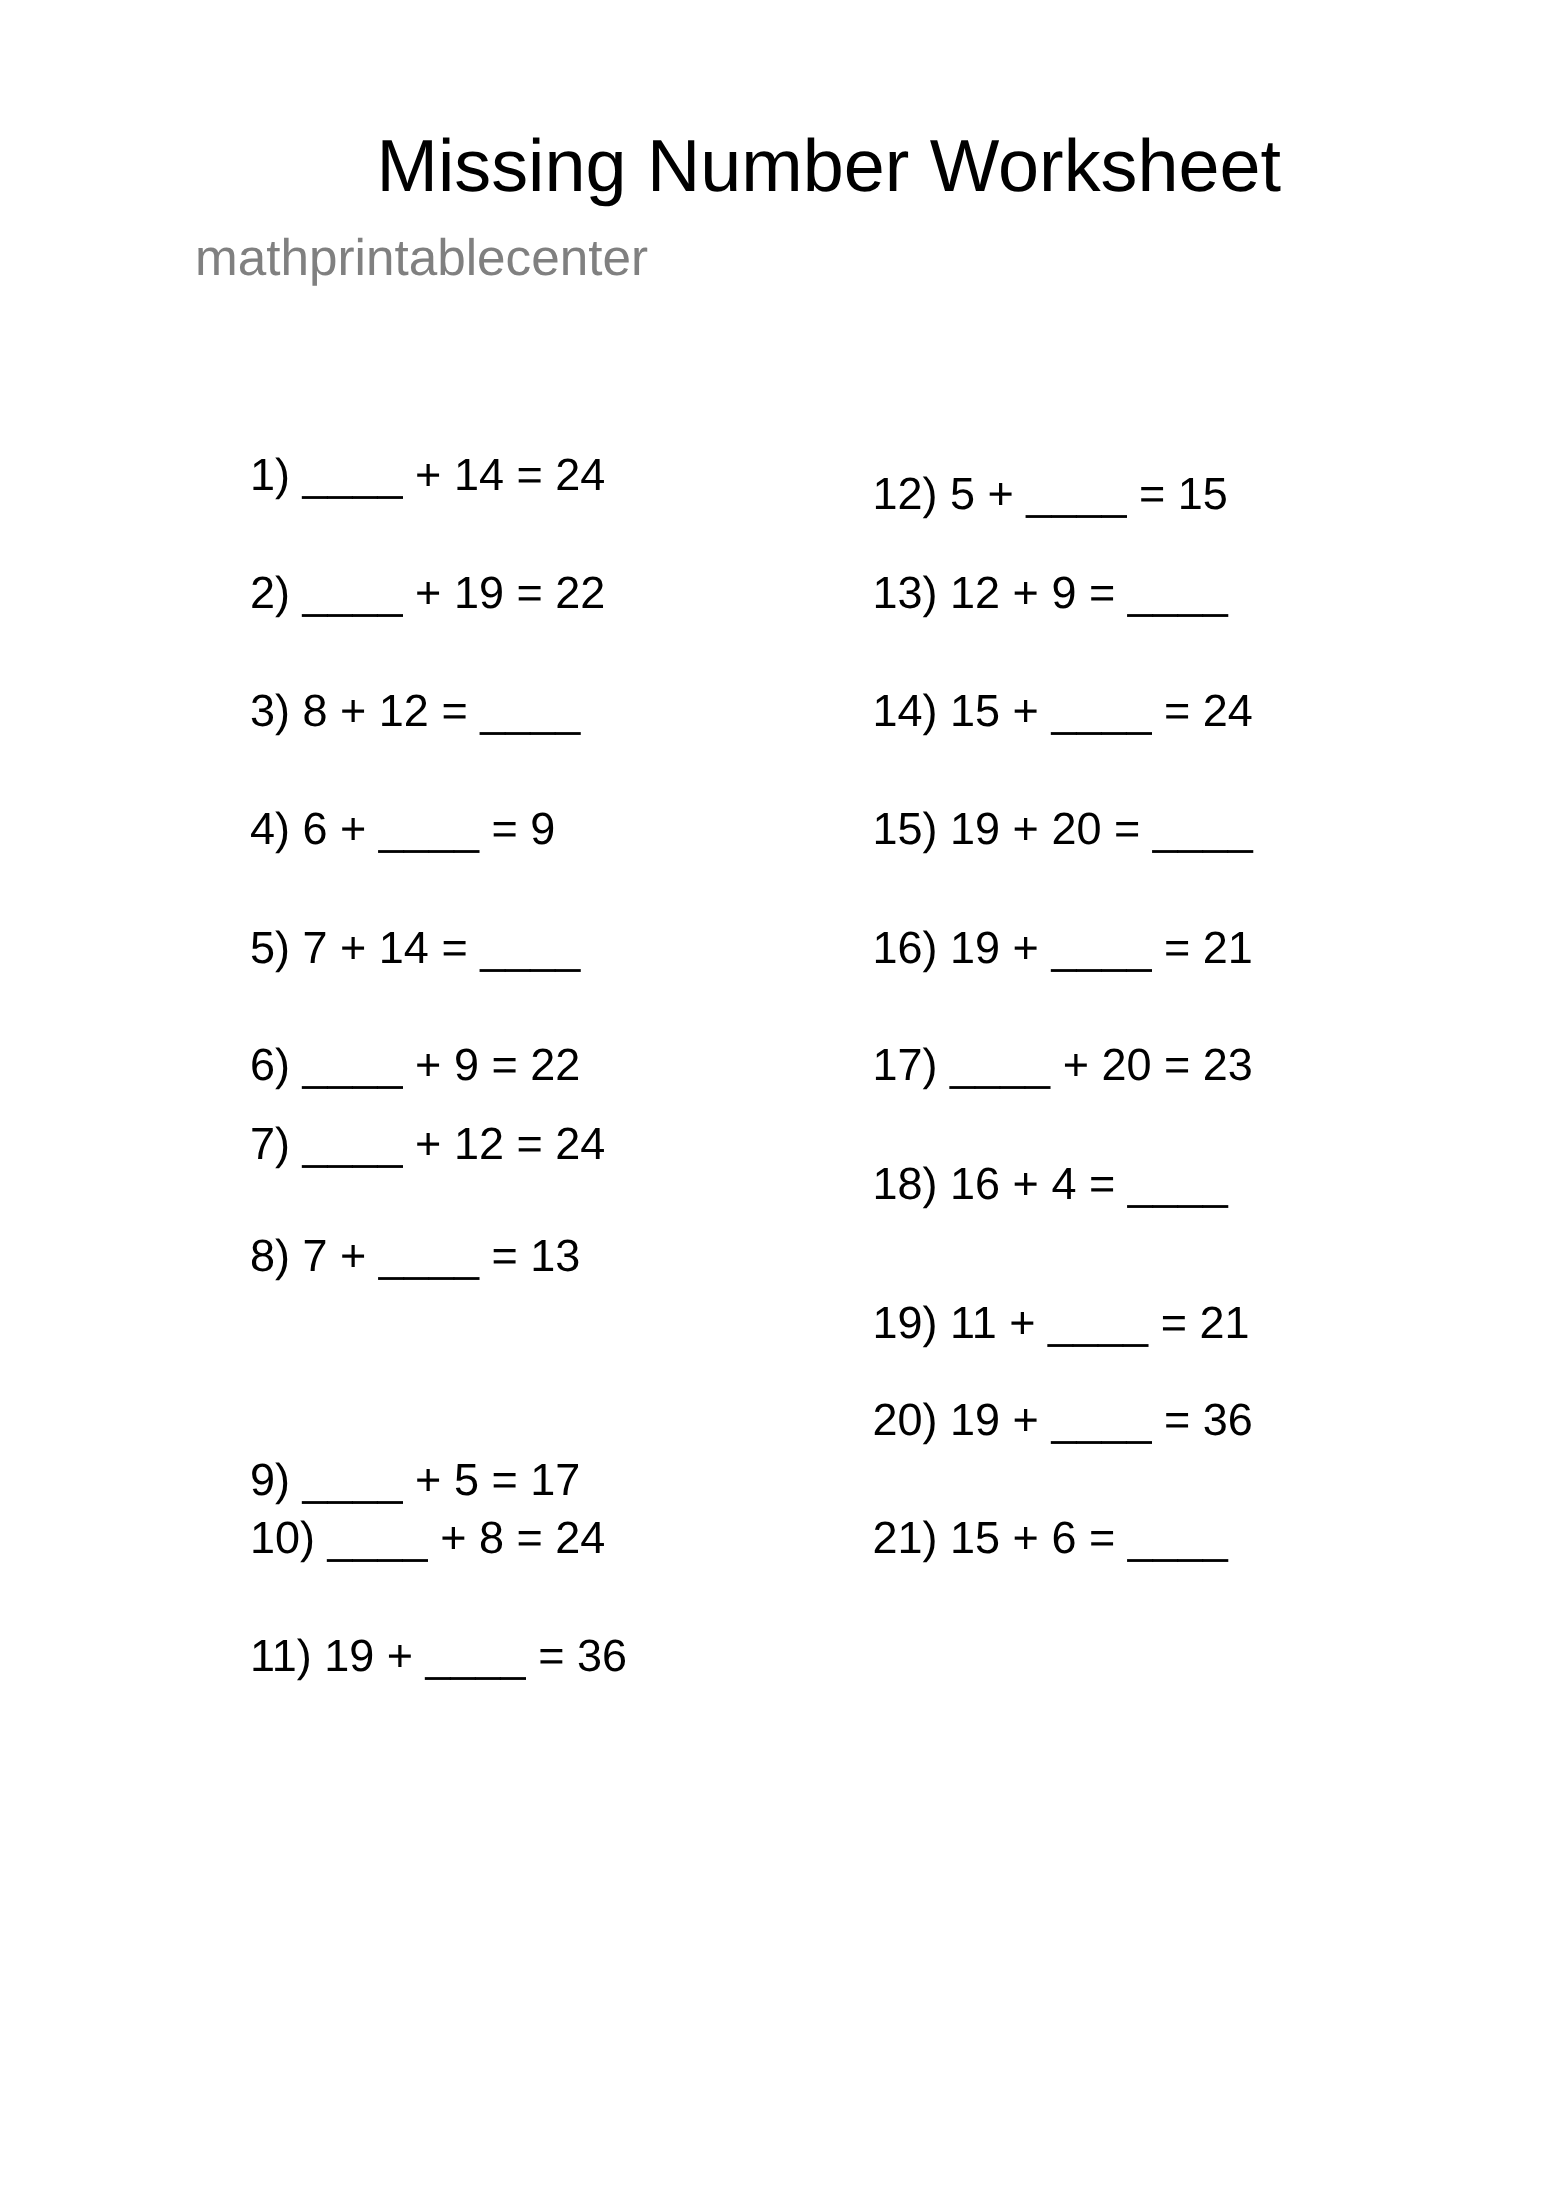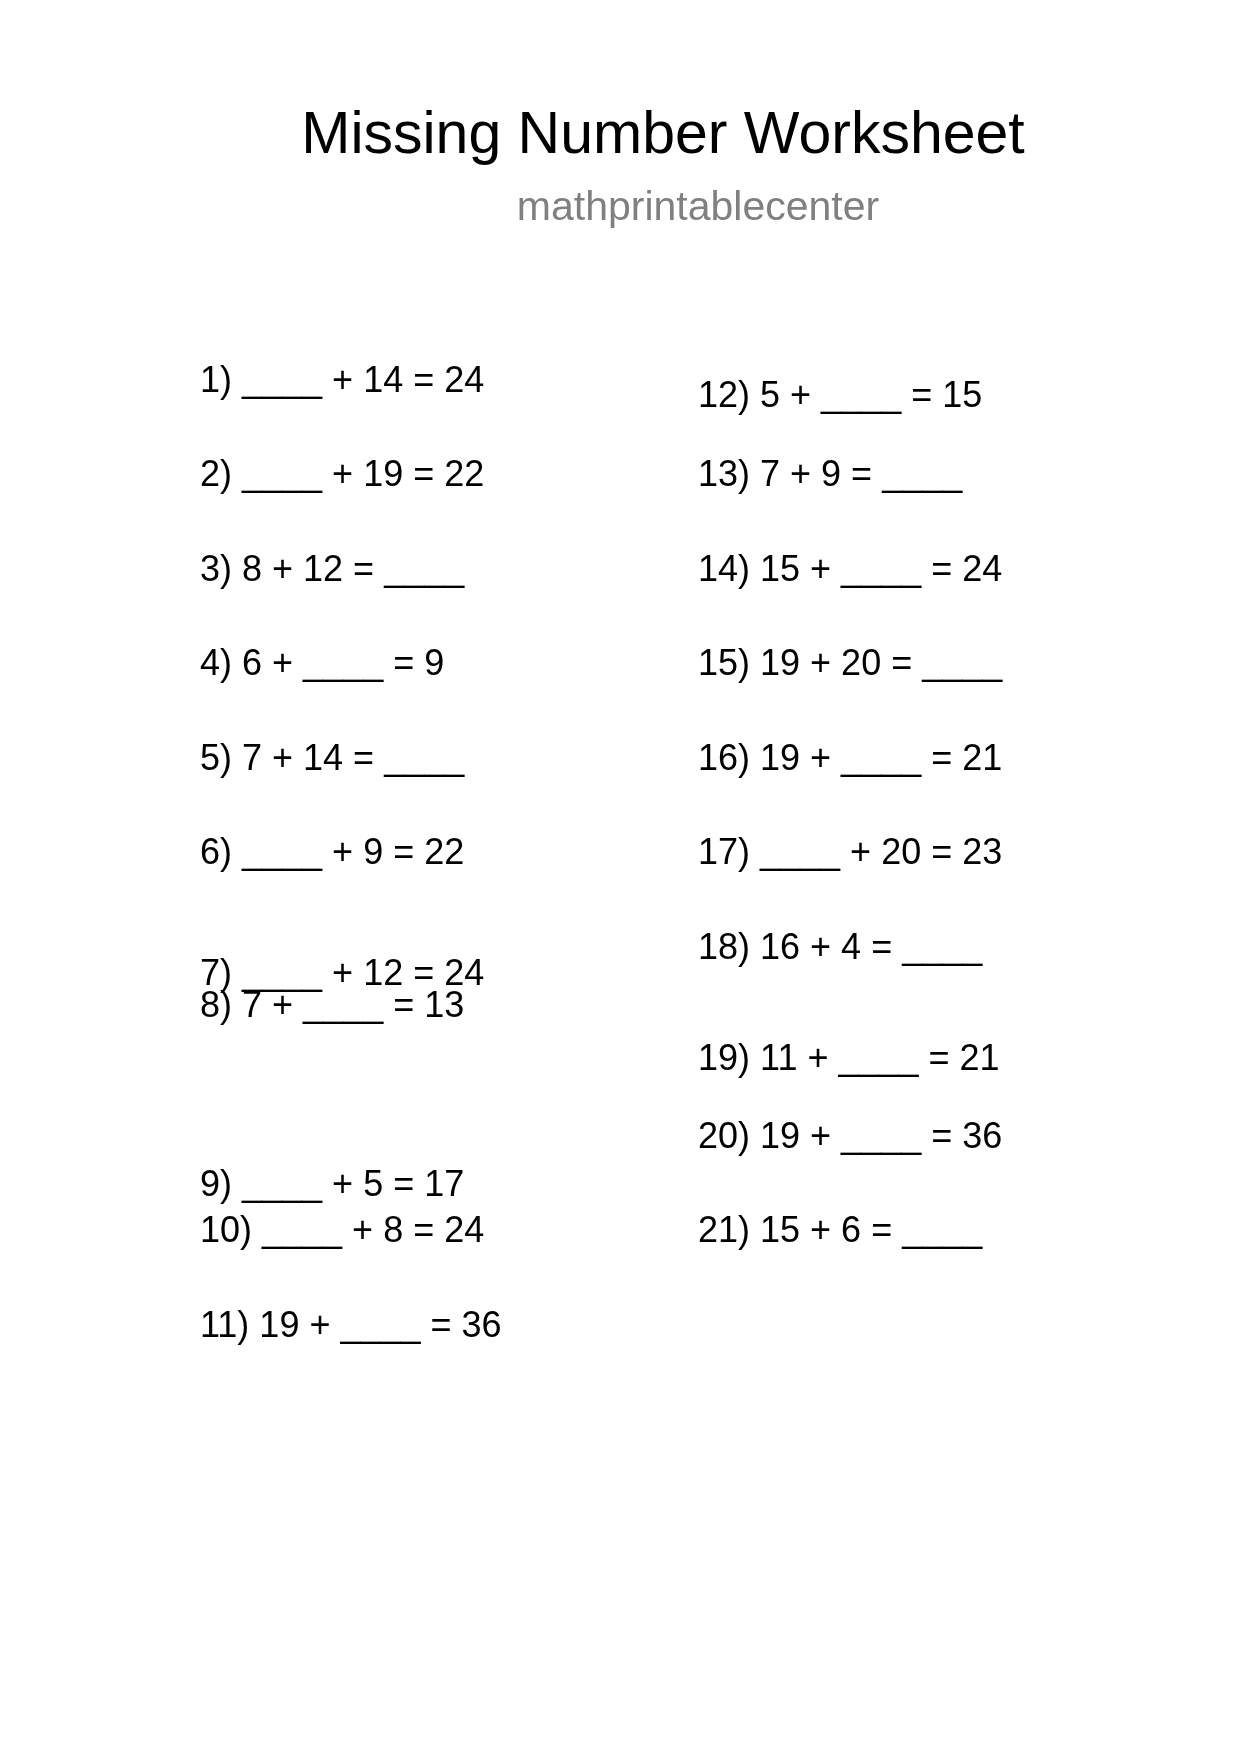--- a/index.html
+++ b/index.html
@@ -25,21 +25,20 @@
       line-height: 70px;
       padding-left: 86px;
       box-sizing: border-box;
       white-space: nowrap;
     }
     .subtitle {
       position: absolute;
       left: 0;
       width: 1240px;
       top: 182px;
-      text-align: center;
       font-size: 41px;
       line-height: 48px;
       color: #808080;
       padding-left: 156px;
       box-sizing: border-box;
       white-space: nowrap;
     }
     .column {
       position: absolute;
       top: 0;
@@ -60,30 +59,30 @@
 <div class="title">Missing Number Worksheet</div>
 <div class="subtitle">mathprintablecenter</div>
 
 <div class="column col-left">
   <div class="problem" style="top:355px">1) ____ + 14 = 24</div>
   <div class="problem" style="top:449px">2) ____ + 19 = 22</div>
   <div class="problem" style="top:544px">3) 8 + 12 = ____</div>
   <div class="problem" style="top:638px">4) 6 + ____ = 9</div>
   <div class="problem" style="top:733px">5) 7 + 14 = ____</div>
   <div class="problem" style="top:827px">6) ____ + 9 = 22</div>
-  <div class="problem" style="top:948px">7) ____ + 12 = 24</div>
+  <div class="problem" style="top:890px">7) ____ + 12 = 24</div>
   <div class="problem" style="top:980px">8) 7 + ____ = 13</div>
   <div class="problem" style="top:1159px">9) ____ + 5 = 17</div>
   <div class="problem" style="top:1205px">10) ____ + 8 = 24</div>
   <div class="problem" style="top:1300px">11) 19 + ____ = 36</div>
 </div>
 
 <div class="column col-right">
   <div class="problem" style="top:370px">12) 5 + ____ = 15</div>
-  <div class="problem" style="top:449px">13) 7 + 9 = ____</div>
+  <div class="problem" style="top:449px">13) 12 + 9 = ____</div>
   <div class="problem" style="top:544px">14) 15 + ____ = 24</div>
   <div class="problem" style="top:638px">15) 19 + 20 = ____</div>
   <div class="problem" style="top:733px">16) 19 + ____ = 21</div>
   <div class="problem" style="top:827px">17) ____ + 20 = 23</div>
   <div class="problem" style="top:922px">18) 16 + 4 = ____</div>
   <div class="problem" style="top:1033px">19) 11 + ____ = 21</div>
   <div class="problem" style="top:1111px">20) 19 + ____ = 36</div>
   <div class="problem" style="top:1205px">21) 15 + 6 = ____</div>
 </div>
 

